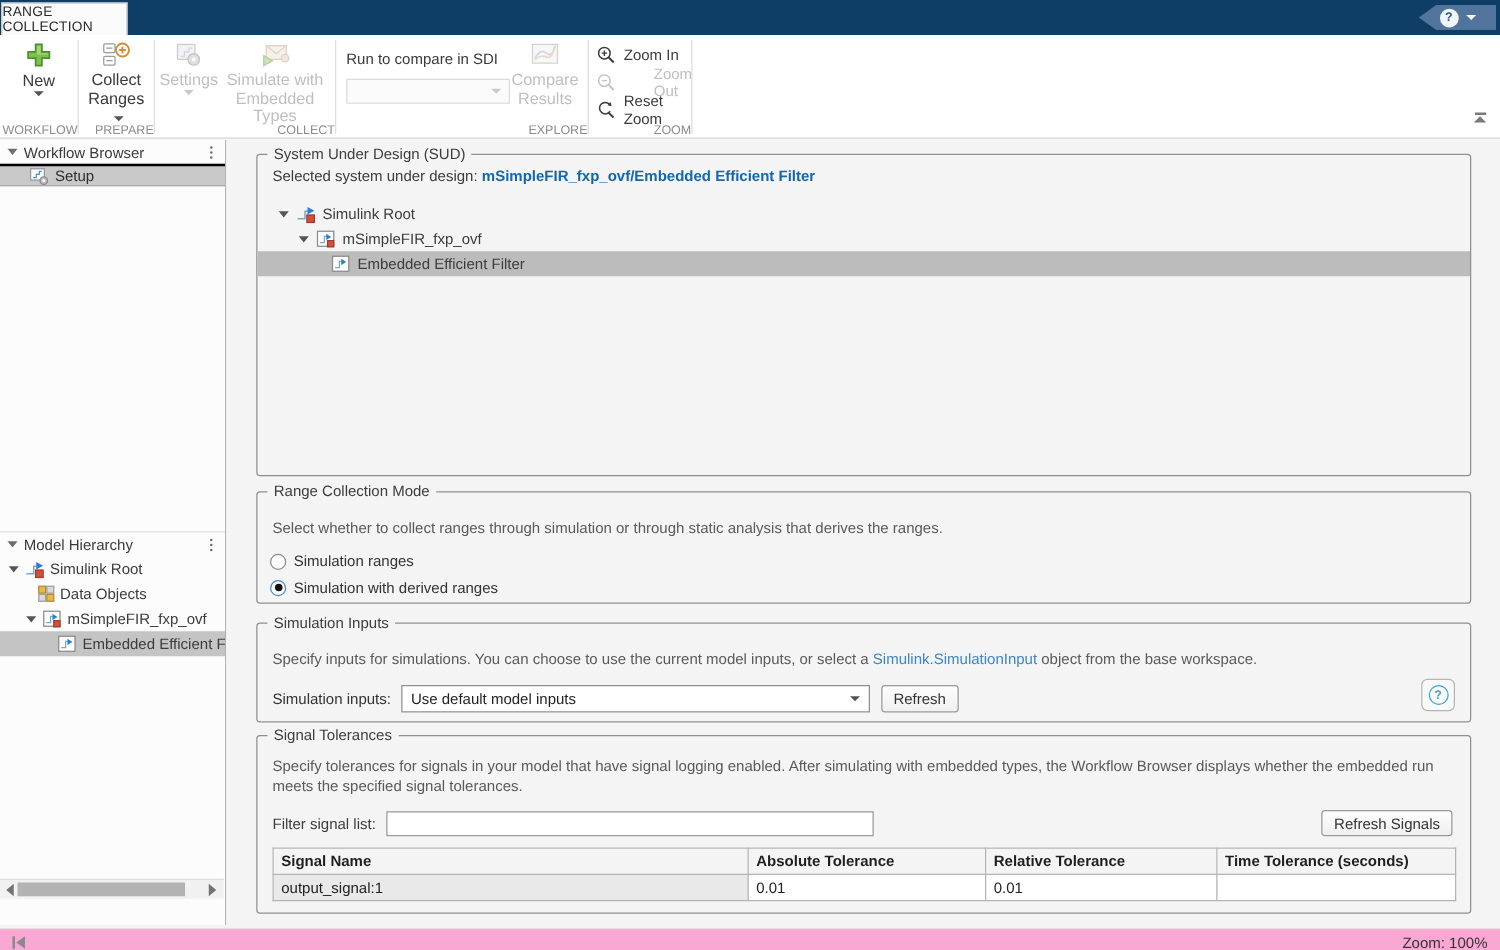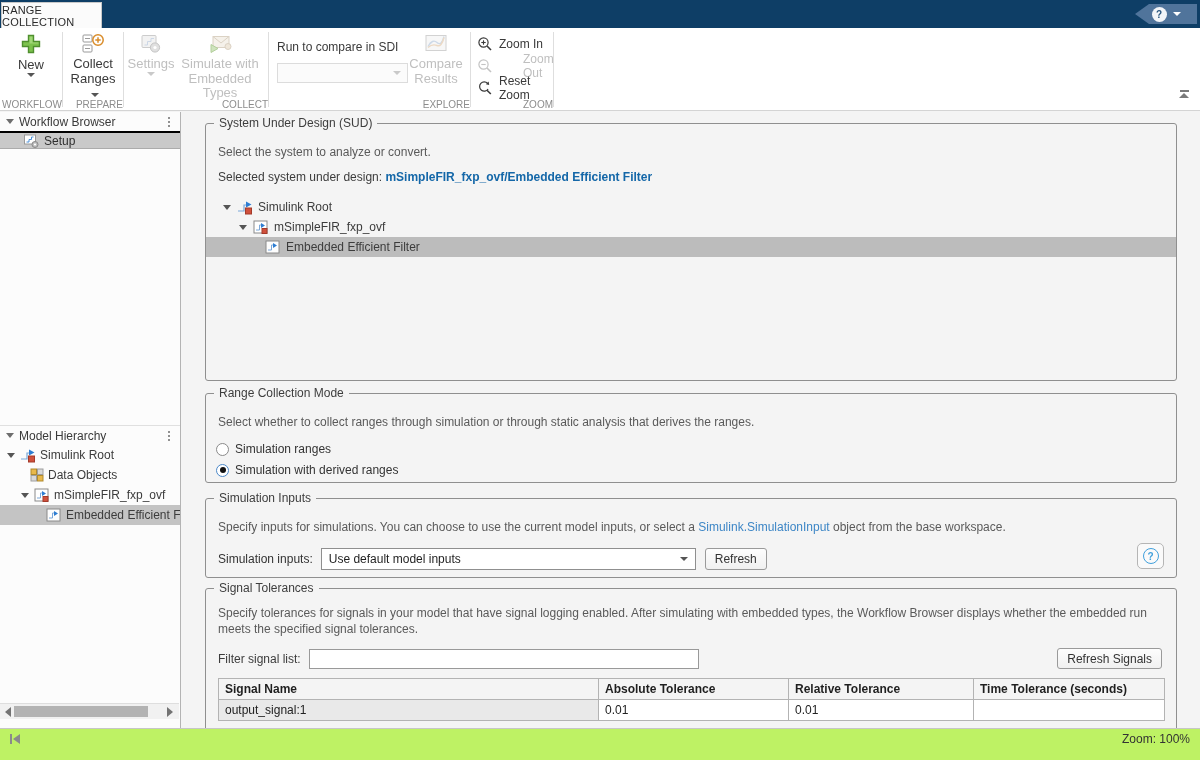--- a/index.html
+++ b/index.html
@@ -101,21 +101,21 @@
   .btn-refresh-signals { position:absolute; right:2px; top:0; height:21px; }
 
   table.tol { border-collapse:collapse; margin:8px 12px 0; width:946px; table-layout:fixed; background:#fff; }
   table.tol th, table.tol td { border:1px solid #b3b3b3; height:21px; padding:0 6px; text-align:left;
                                font-size:12px; overflow:hidden; white-space:nowrap; }
   table.tol th { font-weight:bold; color:#1f1f1f; background:#f4f4f4; }
   table.tol td { color:#222; }
   td.sig { background:#e9e9e9; color:#4d89b4; cursor:pointer; }
 
   
-  .statusbar { position:absolute; left:0; bottom:0; width:1200px; height:32px; background:#bef264; border-top:1px solid #c6c6c6; }
+  .statusbar { position:absolute; left:0; bottom:0; width:1200px; height:17px; background:#f9a8d4; border-top:1px solid #c6c6c6; }
   .sb-left { position:absolute; left:10px; top:5px; display:flex; align-items:center; cursor:pointer; }
   .sb-left .vb { width:2px; height:10px; background:#8a8a8a; }
   .sb-left .tl { width:0; height:0; border-top:5px solid transparent; border-bottom:5px solid transparent; border-right:7px solid #8a8a8a; margin-left:1px; }
   .sb-zoom { position:absolute; right:10px; top:3px; color:#333; }
 
   svg { flex:none; display:block; }
 </style>
 </head>
 <body>
 
@@ -322,21 +322,20 @@
       <span class="sarrow left"></span>
       <span class="sthumb"></span>
       <span class="sarrow right"></span>
     </div>
   </div>
 
   <div class="main">
 
     <div class="fs fs-sud">
       <span class="fs-legend">System Under Design (SUD)</span>
-      <div class="fs-desc">Select the system to analyze or convert.</div>
       <div class="sud-sel-line">
         <span>Selected system under design:</span>
         <span class="sud-link">mSimpleFIR_fxp_ovf/Embedded Efficient Filter</span>
       </div>
       <div class="sud-tree">
         <div class="sud-row r1">
           <span class="tw">
               <span class="tri-dn"></span>
             </span>
           <svg width="16" height="15" viewBox="0 0 16 15">

